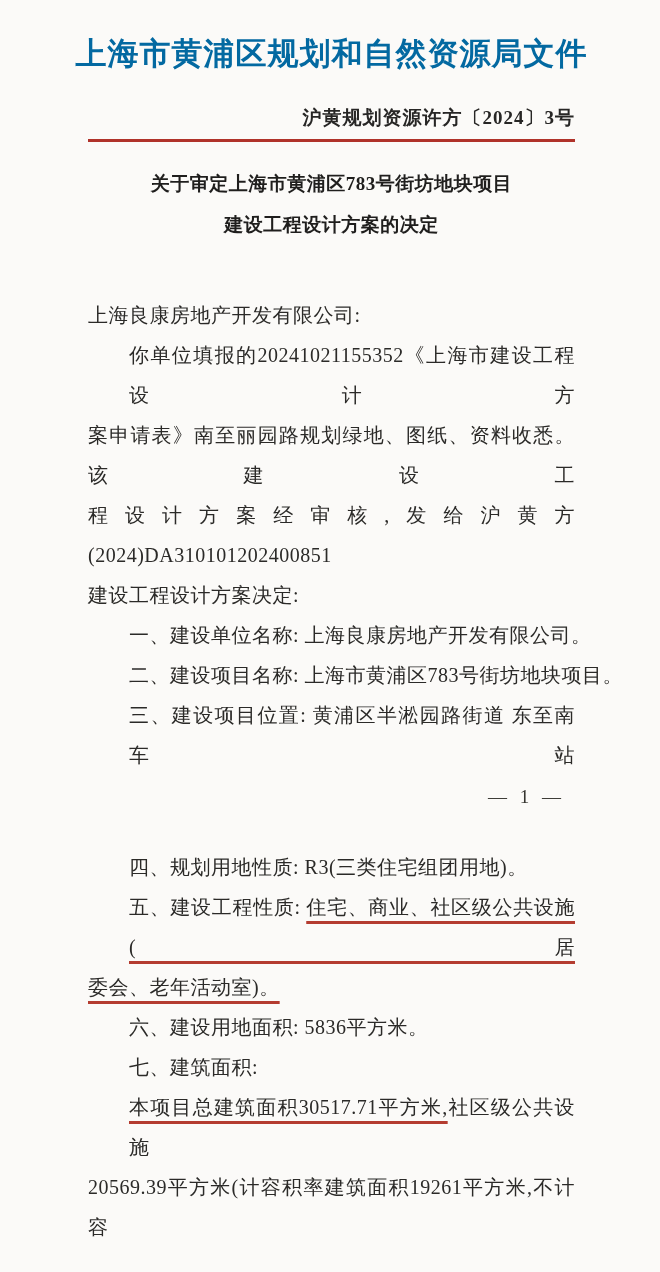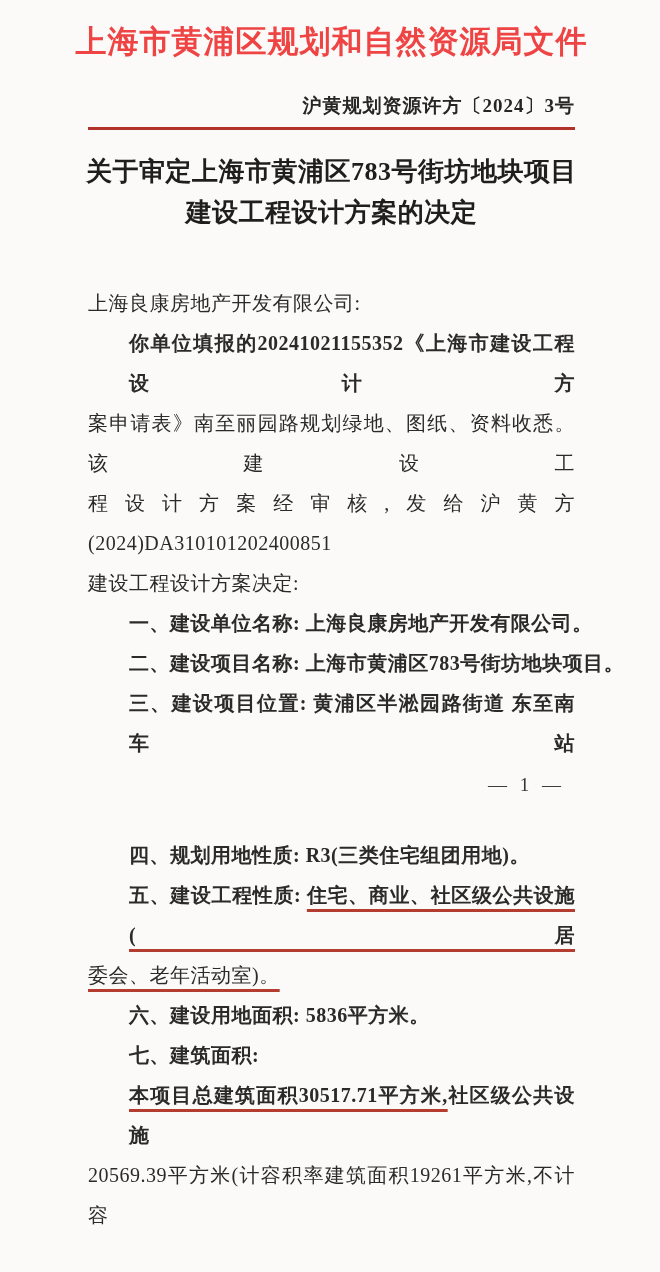--- a/index.html
+++ b/index.html
@@ -14,26 +14,26 @@
     height: 1272px;
     margin: 0 auto;
     background: #fbfaf8;
     overflow: hidden;
     box-sizing: border-box;
     padding: 0 85px 0 88px;
     color: #272625;
   }
   
   .org-title {
-    margin-top: 20px;
+    margin-top: 32px;
     text-align: center;
     font-size: 31px;
     font-weight: bold;
     letter-spacing: 1px;
-    color: #ef4444;
+    color: #0369a1;
     line-height: 1.4;
     white-space: nowrap;
     margin-left: -20px;
     margin-right: -20px;
   }
   .doc-number {
     margin-top: 32px;
     text-align: right;
     font-size: 19px;
     font-weight: bold;
@@ -44,41 +44,41 @@
   .red-divider {
     margin-top: 9px;
     height: 3px;
     background: #b0322a;
     border: none;
   }
   
   .doc-title {
     margin-top: 21px;
     text-align: center;
-    font-size: 26px;
+    font-size: 19px;
     font-weight: bold;
     line-height: 41px;
     letter-spacing: 0.5px;
     color: #1f1e1d;
     white-space: nowrap;
     margin-left: -10px;
     margin-right: -10px;
   }
   
   .doc-body {
     margin-top: 50px;
     font-size: 20px;
     line-height: 40px;
     color: #2b2a28;
   }
   .line {
     white-space: nowrap;
     letter-spacing: 0.5px;
   }
-  .line.indent { text-indent: 41px; font-weight: bold; }
+  .line.indent { text-indent: 41px; }
   .line.fill {
     white-space: normal;
     text-align: justify;
     text-align-last: justify;
     text-indent: 0;
   }
   .line.fill.indent { padding-left: 41px; }
   .seg-u {
     text-decoration: underline;
     text-decoration-color: #b43c30;

